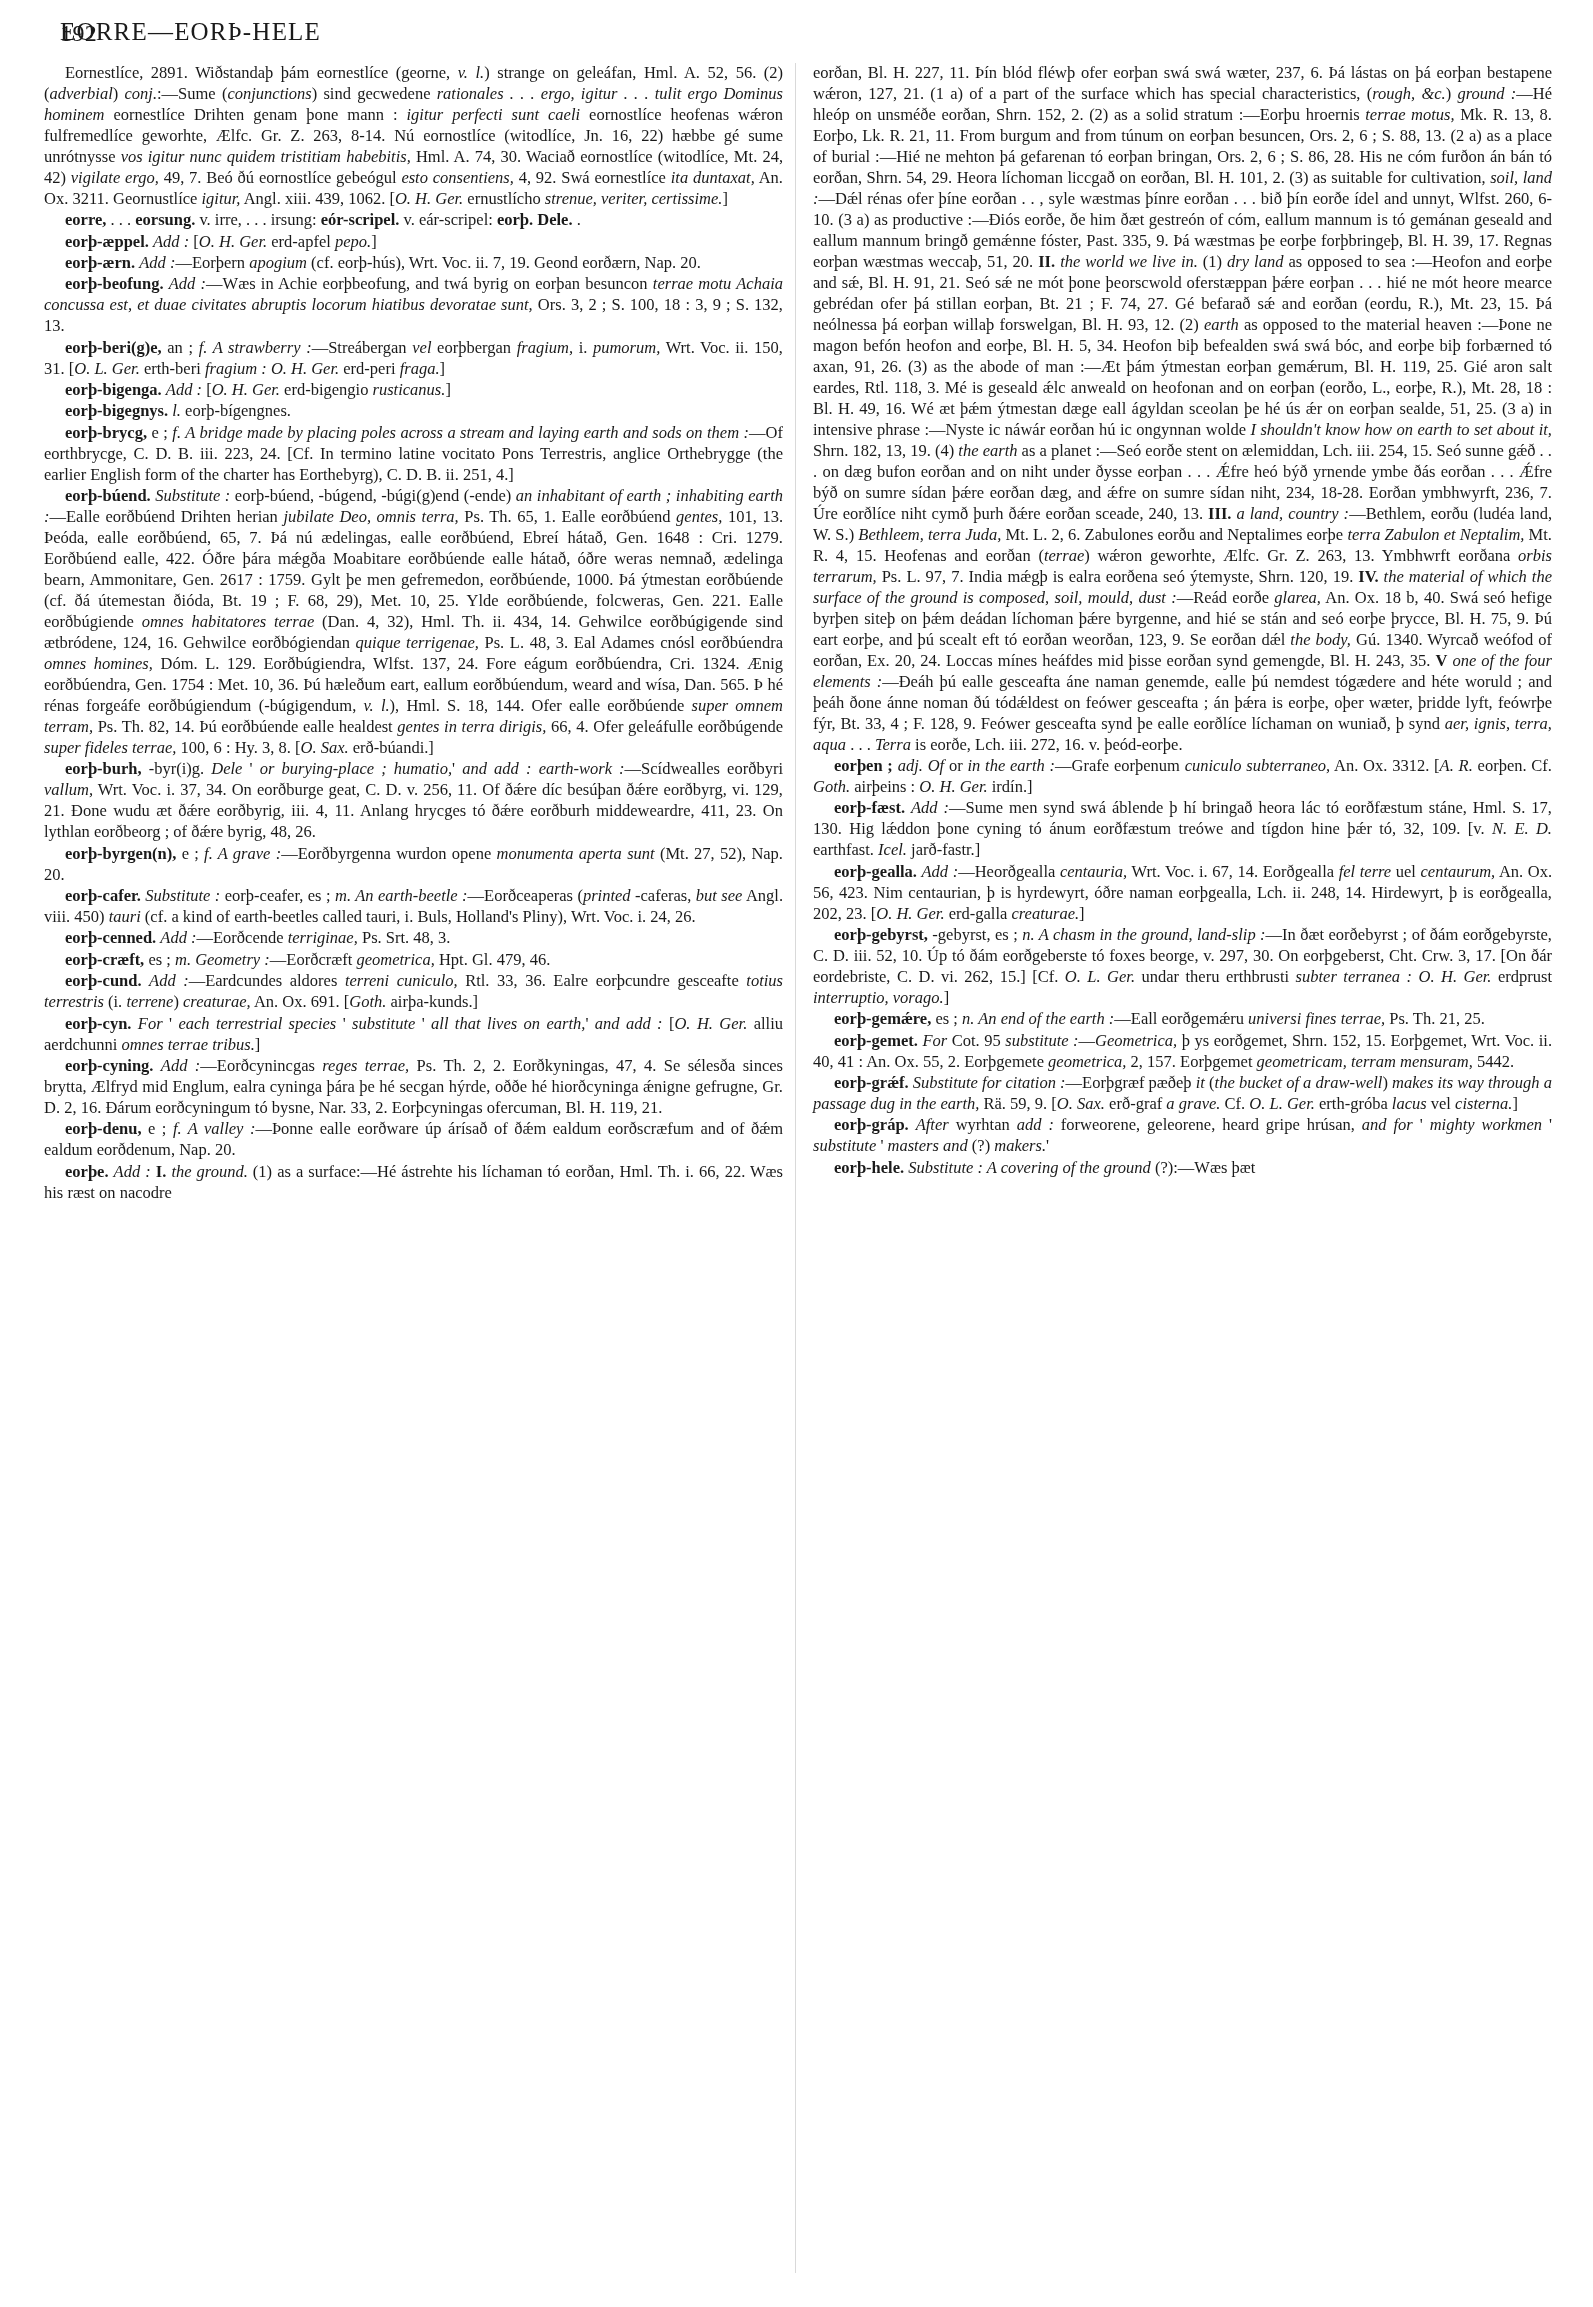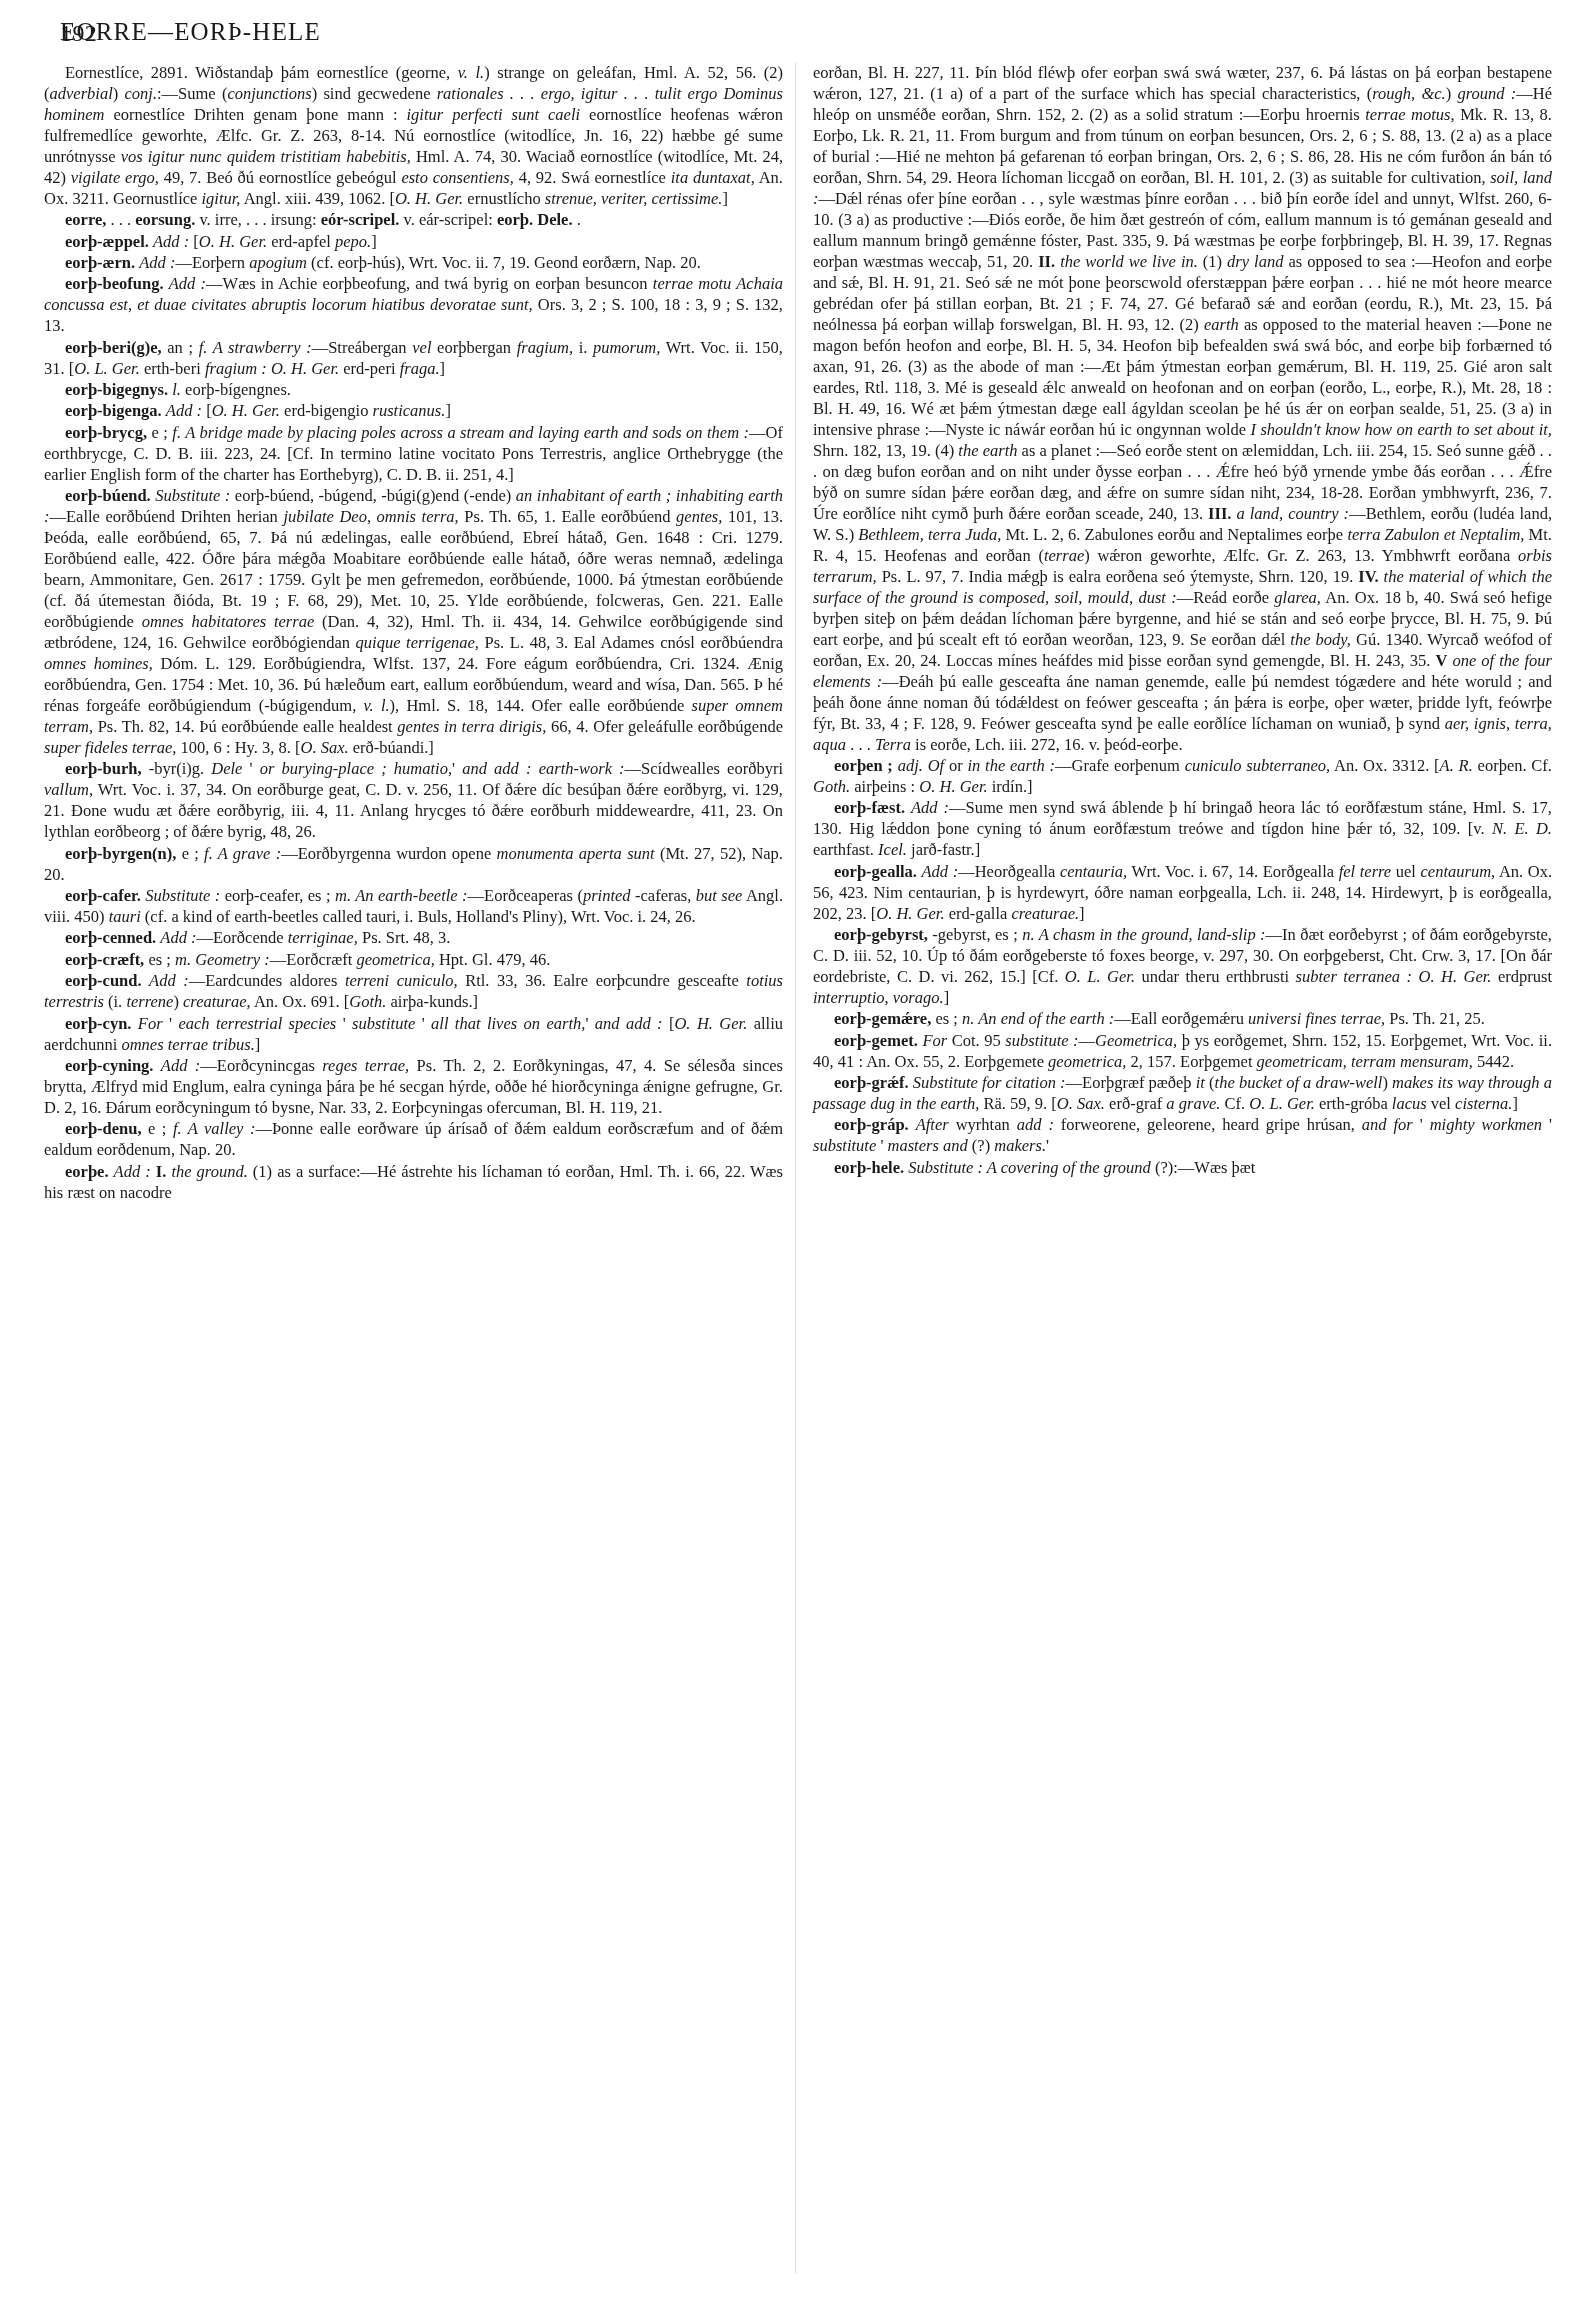--- a/index.html
+++ b/index.html
@@ -96,22 +96,22 @@
   <div class="divider"></div>
 
   <div class="columns">
     <div class="col left" id="col-left">
         <p class="entry">Eornestlíce, 2891.  Wiðstandaþ þám eornestlíce (georne, <i>v. l.</i>) strange on geleáfan, Hml. A. 52, 56.  (2) (<i>adverbial</i>) <i>conj.</i>:—Sume (<i>conjunctions</i>) sind gecwedene <i>rationales . . . ergo, igitur . . . tulit ergo Dominus hominem</i> eornestlíce Drihten genam þone mann : <i>igitur perfecti sunt caeli</i> eornostlíce heofenas wǽron fulfremedlíce geworhte, Ælfc. Gr. Z. 263, 8-14.  Nú eornostlíce (witodlíce, Jn. 16, 22) hæbbe gé sume unrótnysse <i>vos igitur nunc quidem tristitiam habebitis,</i> Hml. A. 74, 30.  Waciað eornostlíce (witodlíce, Mt. 24, 42) <i>vigilate ergo,</i> 49, 7.  Beó ðú eornostlíce gebeógul <i>esto consentiens,</i> 4, 92.  Swá eornestlíce <i>ita duntaxat,</i> An. Ox. 3211.  Geornustlíce <i>igitur,</i> Angl. xiii. 439, 1062.  [<i>O. H. Ger.</i> ernustlícho <i>strenue, veriter, certissime.</i>]</p>
         <p class="entry"><b>eorre,</b> . . . <b>eorsung.</b>  v. irre, . . . irsung: <b>eór-scripel.</b>  v. eár-scripel: <b>eorþ.  Dele.</b> .</p>
         <p class="entry"><b>eorþ-æppel.</b>  <i>Add :</i>  [<i>O. H. Ger.</i> erd-apfel <i>pepo.</i>]</p>
         <p class="entry"><b>eorþ-ærn.</b>  <i>Add :</i>—Eorþern <i>apogium</i> (cf. eorþ-hús), Wrt. Voc. ii. 7, 19.  Geond eorðærn, Nap. 20.</p>
         <p class="entry"><b>eorþ-beofung.</b>  <i>Add :</i>—Wæs in Achie eorþbeofung, and twá byrig on eorþan besuncon <i>terrae motu Achaia concussa est, et duae civitates abruptis locorum hiatibus devoratae sunt,</i> Ors. 3, 2 ; S. 100, 18 : 3, 9 ; S. 132, 13.</p>
         <p class="entry"><b>eorþ-beri(g)e,</b> an ; <i>f.  A strawberry :</i>—Streábergan <i>vel</i> eorþbergan <i>fragium,</i> i. <i>pumorum,</i> Wrt. Voc. ii. 150, 31.  [<i>O. L. Ger.</i> erth-beri <i>fragium : O. H. Ger.</i> erd-peri <i>fraga.</i>]</p>
+        <p class="entry"><b>eorþ-bigenga.</b>  <i>Add :</i>  [<i>O. H. Ger.</i> erd-bigengio <i>rusticanus.</i>]</p>
         <p class="entry"><b>eorþ-bigegnys.</b>  <i>l.</i> eorþ-bígengnes.</p>
-        <p class="entry"><b>eorþ-bigenga.</b>  <i>Add :</i>  [<i>O. H. Ger.</i> erd-bigengio <i>rusticanus.</i>]</p>
         <p class="entry"><b>eorþ-brycg,</b> e ; <i>f.  A bridge made by placing poles across a stream and laying earth and sods on them :</i>—Of eorthbrycge, C. D. B. iii. 223, 24.  [Cf. In termino latine vocitato Pons Terrestris, anglice Orthebrygge (the earlier English form of the charter has Eorthebyrg), C. D. B. ii. 251, 4.]</p>
         <p class="entry"><b>eorþ-búend.</b>  <i>Substitute :</i> eorþ-búend, -búgend, -búgi(g)end (-ende) <i>an inhabitant of earth ; inhabiting earth :</i>—Ealle eorðbúend Drihten herian <i>jubilate Deo, omnis terra,</i> Ps. Th. 65, 1.  Ealle eorðbúend <i>gentes,</i> 101, 13.  Þeóda, ealle eorðbúend, 65, 7.  Þá nú ædelingas, ealle eorðbúend, Ebreí hátað, Gen. 1648 : Cri. 1279.  Eorðbúend ealle, 422.  Óðre þára mǽgða Moabitare eorðbúende ealle hátað, óðre weras nemnað, ædelinga bearn, Ammonitare, Gen. 2617 : 1759.  Gylt þe men gefremedon, eorðbúende, 1000.  Þá ýtmestan eorðbúende (cf. ðá útemestan ðióda, Bt. 19 ; F. 68, 29), Met. 10, 25.  Ylde eorðbúende, folcweras, Gen. 221.  Ealle eorðbúgiende <i>omnes habitatores terrae</i> (Dan. 4, 32), Hml. Th. ii. 434, 14.  Gehwilce eorðbúgigende sind ætbródene, 124, 16.  Gehwilce eorðbógiendan <i>quique terrigenae,</i> Ps. L. 48, 3.  Eal Adames cnósl eorðbúendra <i>omnes homines,</i> Dóm. L. 129.  Eorðbúgiendra, Wlfst. 137, 24.  Fore eágum eorðbúendra, Cri. 1324.  Ænig eorðbúendra, Gen. 1754 : Met. 10, 36.  Þú hæleðum eart, eallum eorðbúendum, weard and wísa, Dan. 565.  Þ hé rénas forgeáfe eorðbúgiendum (-búgigendum, <i>v. l.</i>), Hml. S. 18, 144.  Ofer ealle eorðbúende <i>super omnem terram,</i> Ps. Th. 82, 14.  Þú eorðbúende ealle healdest <i>gentes in terra dirigis,</i> 66, 4.  Ofer geleáfulle eorðbúgende <i>super fideles terrae,</i> 100, 6 : Hy. 3, 8.  [<i>O. Sax.</i> erð-búandi.]</p>
         <p class="entry"><b>eorþ-burh,</b> -byr(i)g.  <i>Dele</i> ' <i>or burying-place ; humatio,</i>' <i>and add : earth-work :</i>—Scídwealles eorðbyri <i>vallum,</i> Wrt. Voc. i. 37, 34.  On eorðburge geat, C. D. v. 256, 11.  Of ðǽre díc besúþan ðǽre eorðbyrg, vi. 129, 21.  Ðone wudu æt ðǽre eorðbyrig, iii. 4, 11.  Anlang hrycges tó ðǽre eorðburh middeweardre, 411, 23.  On lythlan eorðbeorg ; of ðǽre byrig, 48, 26.</p>
         <p class="entry"><b>eorþ-byrgen(n),</b> e ; <i>f.  A grave :</i>—Eorðbyrgenna wurdon opene <i>monumenta aperta sunt</i> (Mt. 27, 52), Nap. 20.</p>
         <p class="entry"><b>eorþ-cafer.</b>  <i>Substitute :</i> eorþ-ceafer, es ; <i>m.  An earth-beetle :</i>—Eorðceaperas (<i>printed</i> -caferas, <i>but see</i> Angl. viii. 450) <i>tauri</i> (cf. a kind of earth-beetles called tauri, i. Buls, Holland's Pliny), Wrt. Voc. i. 24, 26.</p>
         <p class="entry"><b>eorþ-cenned.</b>  <i>Add :</i>—Eorðcende <i>terriginae,</i> Ps. Srt. 48, 3.</p>
         <p class="entry"><b>eorþ-cræft,</b> es ;  <i>m.  Geometry :</i>—Eorðcræft <i>geometrica,</i> Hpt. Gl. 479, 46.</p>
         <p class="entry"><b>eorþ-cund.</b>  <i>Add :</i>—Eardcundes aldores <i>terreni cuniculo,</i> Rtl. 33, 36.  Ealre eorþcundre gesceafte <i>totius terrestris</i> (i. <i>terrene</i>) <i>creaturae,</i> An. Ox. 691.  [<i>Goth.</i> airþa-kunds.]</p>
         <p class="entry"><b>eorþ-cyn.</b>  <i>For</i> ' <i>each terrestrial species</i> ' <i>substitute</i> ' <i>all that lives on earth,</i>' <i>and add :</i>  [<i>O. H. Ger.</i> alliu aerdchunni <i>omnes terrae tribus.</i>]</p>
         <p class="entry"><b>eorþ-cyning.</b>  <i>Add :</i>—Eorðcynincgas <i>reges terrae,</i> Ps. Th. 2, 2.  Eorðkyningas, 47, 4.  Se sélesða sinces brytta, Ælfryd mid Englum, ealra cyninga þára þe hé secgan hýrde, oððe hé hiorðcyninga ǽnigne gefrugne, Gr. D. 2, 16.  Ðárum eorðcyningum tó bysne, Nar. 33, 2.  Eorþcyningas ofercuman, Bl. H. 119, 21.</p>

